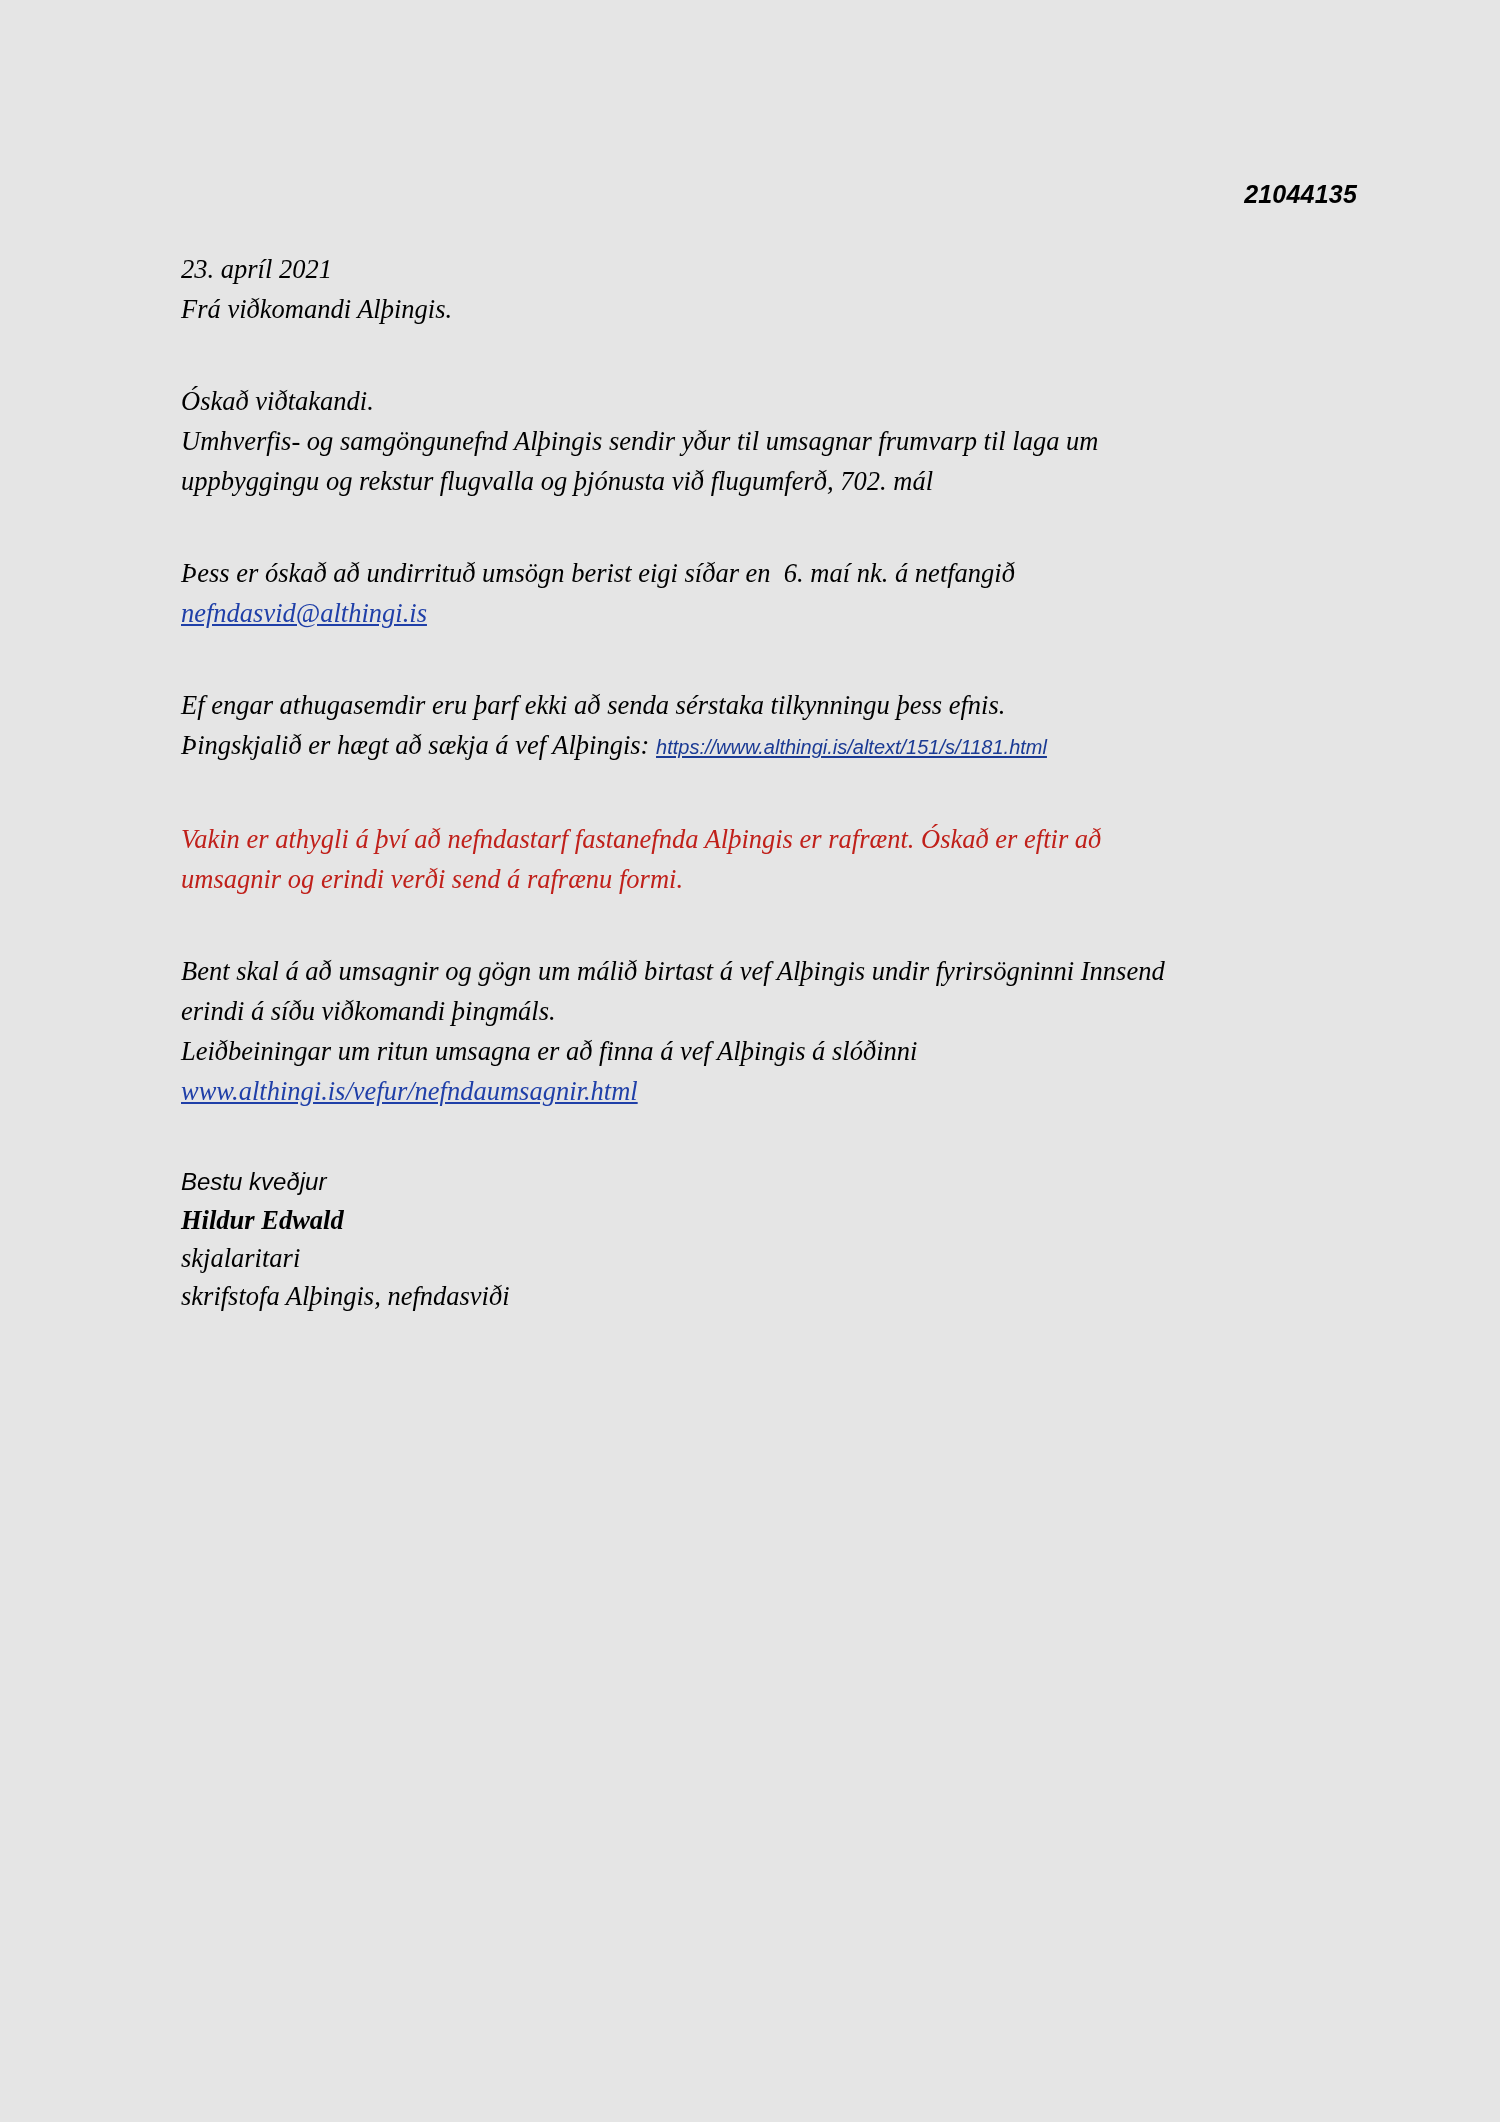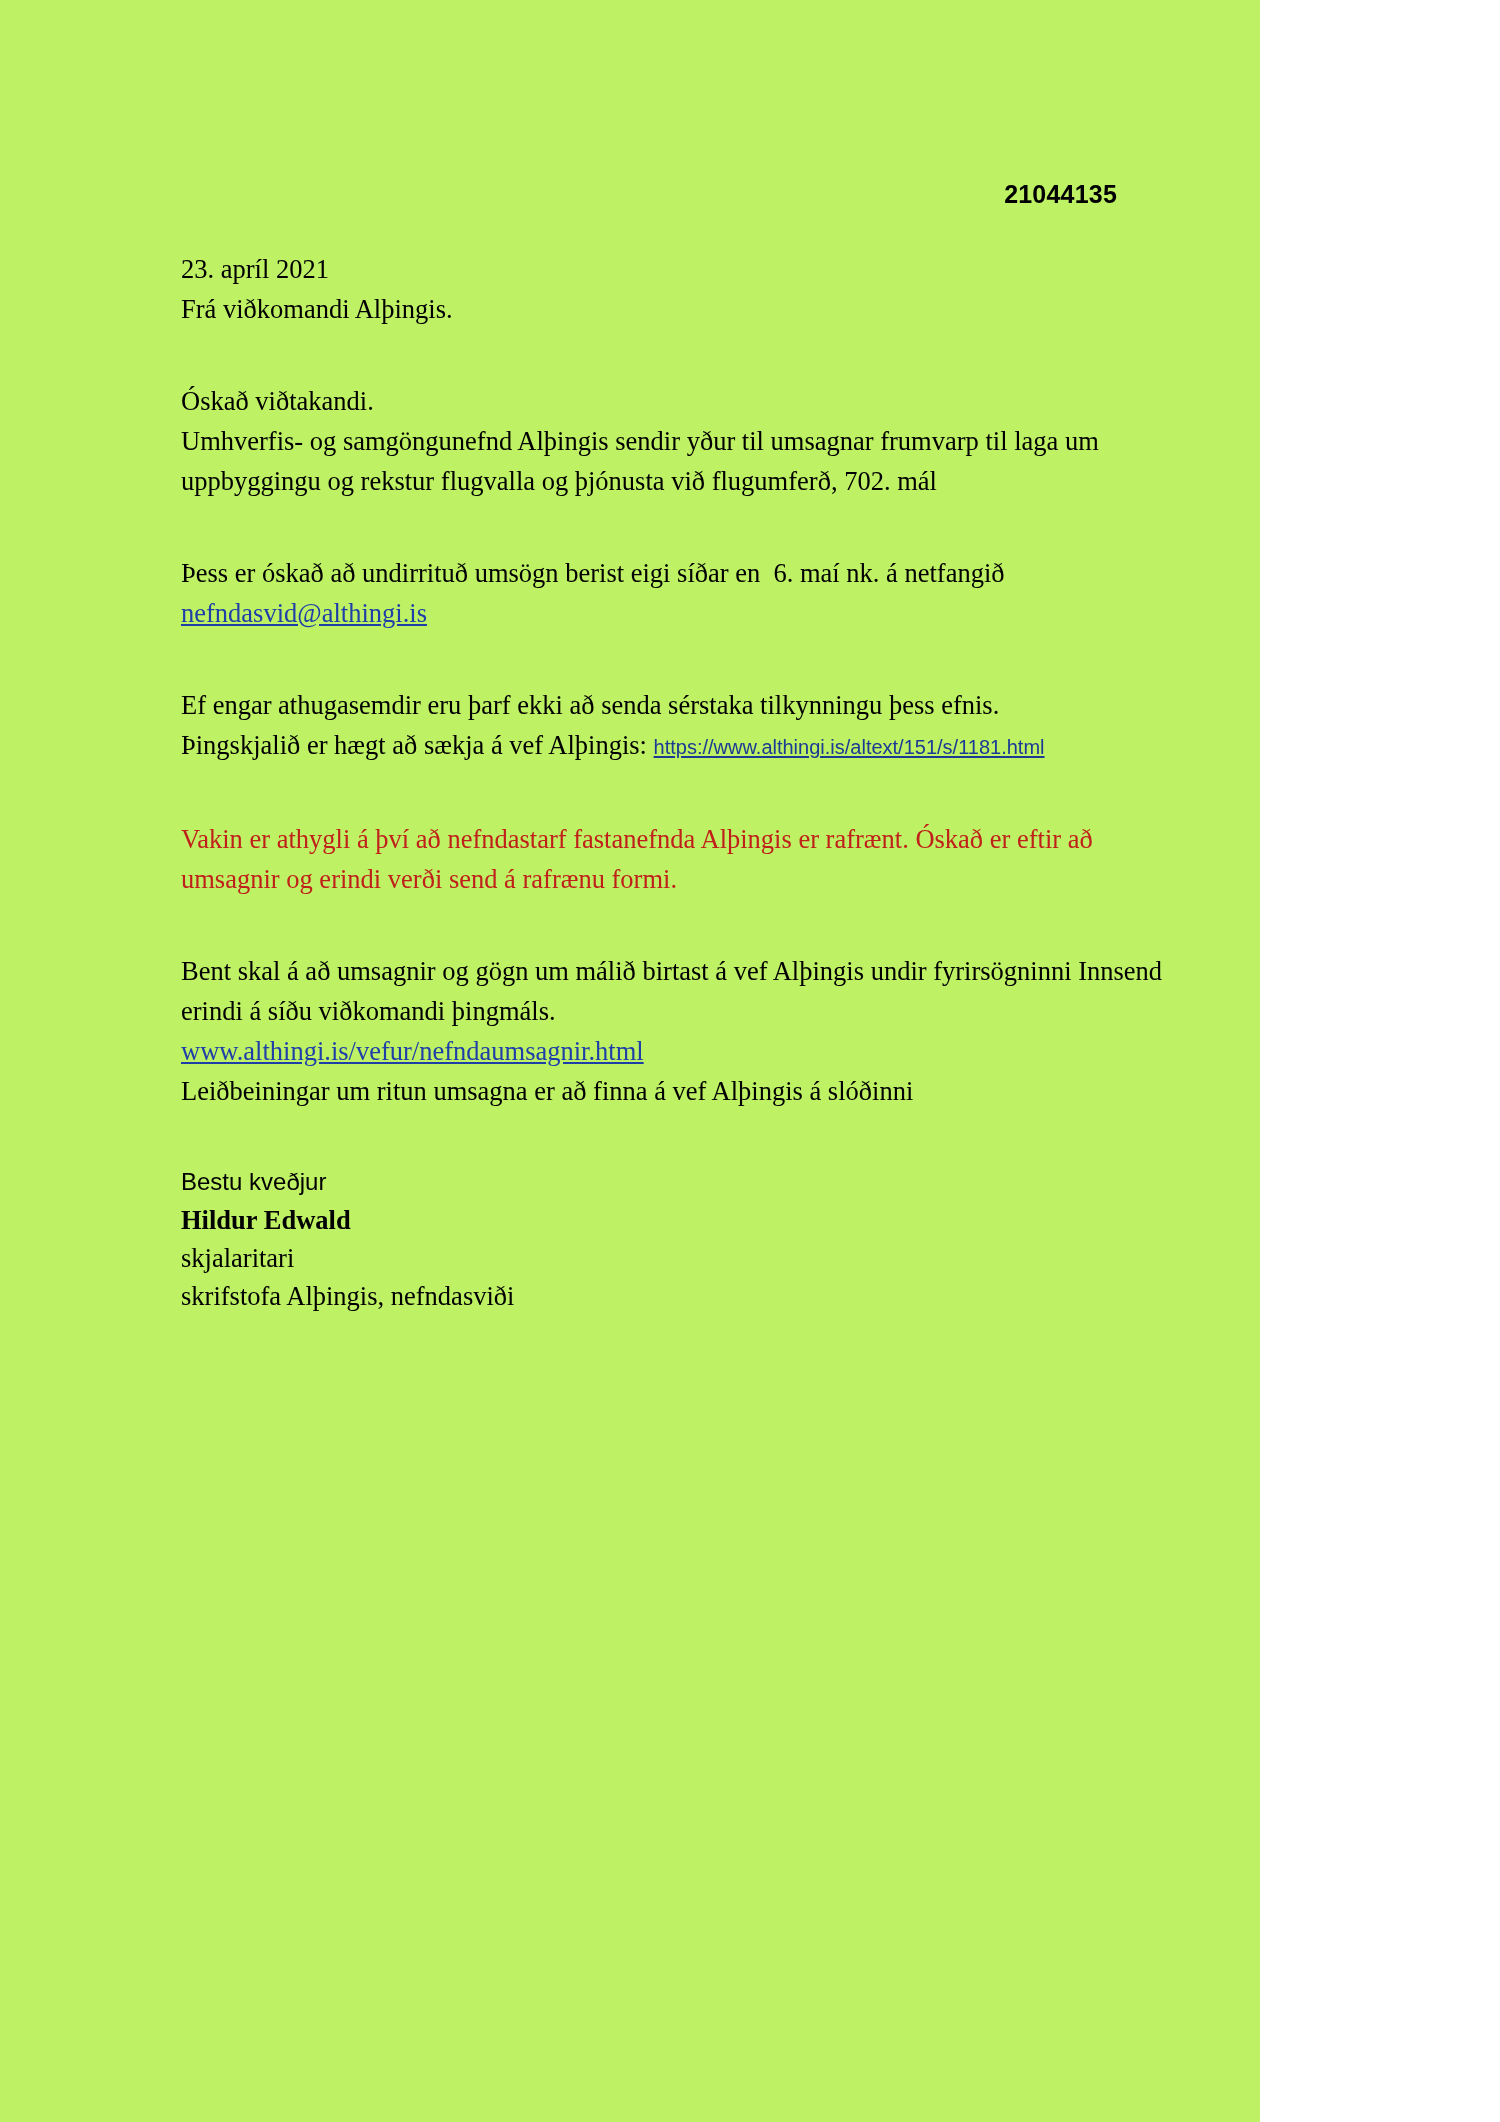--- a/index.html
+++ b/index.html
@@ -11,24 +11,25 @@
     width: 1500px;
     height: 2122px;
     position: relative;
     font-family: "Liberation Serif", serif;
     color: #000000;
     -webkit-font-smoothing: antialiased;
   }
   .page {
     position: absolute;
     top: 0; left: 0;
-    width: 1260px;
+    width: 1500px;
     height: 2122px;
-    background: #bef264;
+    background: #e5e5e5;
     overflow: hidden;
+    font-style: italic;
   }
   .doc-number {
     position: absolute;
     top: 180px;
     right: 143px;
     font-family: "Liberation Sans", sans-serif;
     font-weight: bold;
     font-size: 25px;
     letter-spacing: 0.2px;
     color: #000000;
@@ -121,22 +122,22 @@
     <p class="para red">
       <span class="line">Vakin er athygli á því að nefndastarf fastanefnda Alþingis er rafrænt. Óskað er eftir að</span>
       <span class="line">umsagnir og erindi verði send á rafrænu formi.</span>
     </p>
 
     <div class="spacer"></div>
 
     <p class="para">
       <span class="line">Bent skal á að umsagnir og gögn um málið birtast á vef Alþingis undir fyrirsögninni Innsend</span>
       <span class="line">erindi á síðu viðkomandi þingmáls.</span>
+      <span class="line">Leiðbeiningar um ritun umsagna er að finna á vef Alþingis á slóðinni</span>
       <span class="line"><a class="link" href="#">www.althingi.is/vefur/nefndaumsagnir.html</a></span>
-      <span class="line">Leiðbeiningar um ritun umsagna er að finna á vef Alþingis á slóðinni</span>
     </p>
 
     <div class="spacer"></div>
 
     <p class="para sign-block">
       <span class="line sans">Bestu kveðjur</span>
       <span class="line bold">Hildur Edwald</span>
       <span class="line">skjalaritari</span>
       <span class="line">skrifstofa Alþingis, nefndasviði</span>
     </p>

